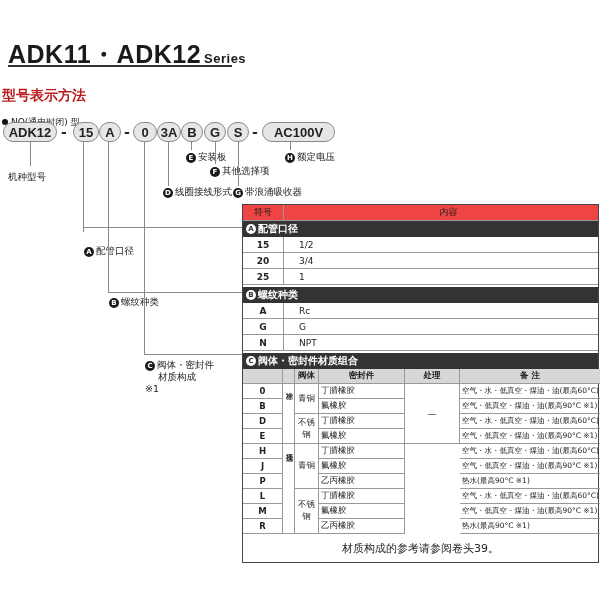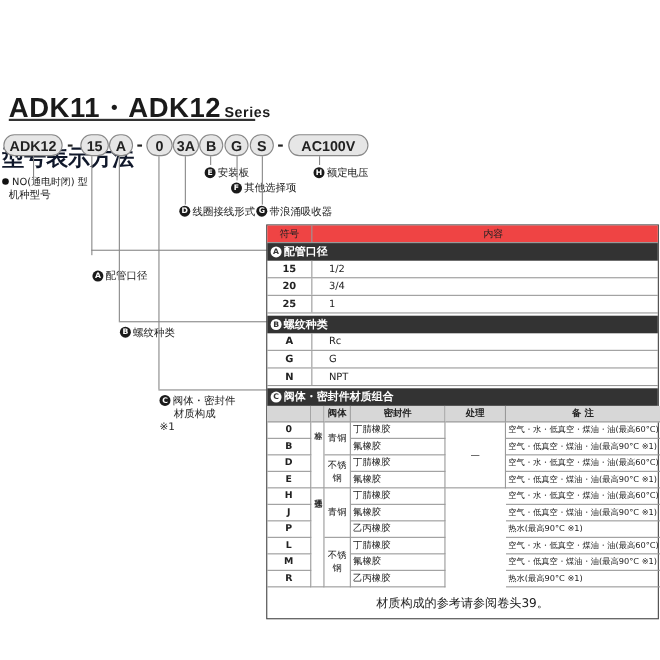--- a/index.html
+++ b/index.html
@@ -1,23 +1,23 @@
 <!DOCTYPE html>
 <html><head>
 <meta charset="utf-8">
 <style>
   html, body { margin:0; padding:0; background:#fff; }
   body { width:600px; height:600px; position:relative; overflow:hidden;
          font-family:"DejaVu Sans", "Liberation Sans", sans-serif; color:#222; }
-  .abs { position:absolute;margin-top:43px; }
+  .abs { position:absolute; }
   .title { left:8px; top:38px; font-size:25px; font-weight:bold; letter-spacing:0.5px;
            font-family:"Liberation Sans", "DejaVu Sans", sans-serif; color:#1a1a1a; }
   .title .series { font-size:13px; font-weight:bold; margin-left:3px; }
   .title-line { left:8px; top:65px; width:224px; height:2px; background:#333; }
-  .subtitle { left:2px; top:87px; font-size:20px; font-weight:bold; color:#0f172a; }
+  .subtitle { left:2px; top:87px; font-size:14px; font-weight:bold; color:#b91c1c; }
   .no-type { left:2px; top:116px; font-size:9px; color:#222; }
   .no-type .dot { display:inline-block; width:6px; height:6px; border-radius:50%; background:#111; margin-right:3px; }
   .pill { position:absolute; top:122px; height:20px; border:1.5px solid #888; border-radius:11px;
           background:#e6e6e6; font-weight:bold; font-size:13px; display:flex; align-items:center; justify-content:center;
           font-family:"Liberation Sans", "DejaVu Sans", sans-serif; color:#222; box-sizing:border-box; }
   .dash { position:absolute; top:124px; font-size:14px; font-weight:bold; }
   .vline { position:absolute; width:1px; background:#888; }
   .hline { position:absolute; height:1px; background:#888; }
   .label { position:absolute; font-size:9.5px; color:#222; white-space:nowrap; }
   .badge { display:inline-block; width:10px; height:10px; border-radius:50%; background:#1a1a1a; color:#fff;

